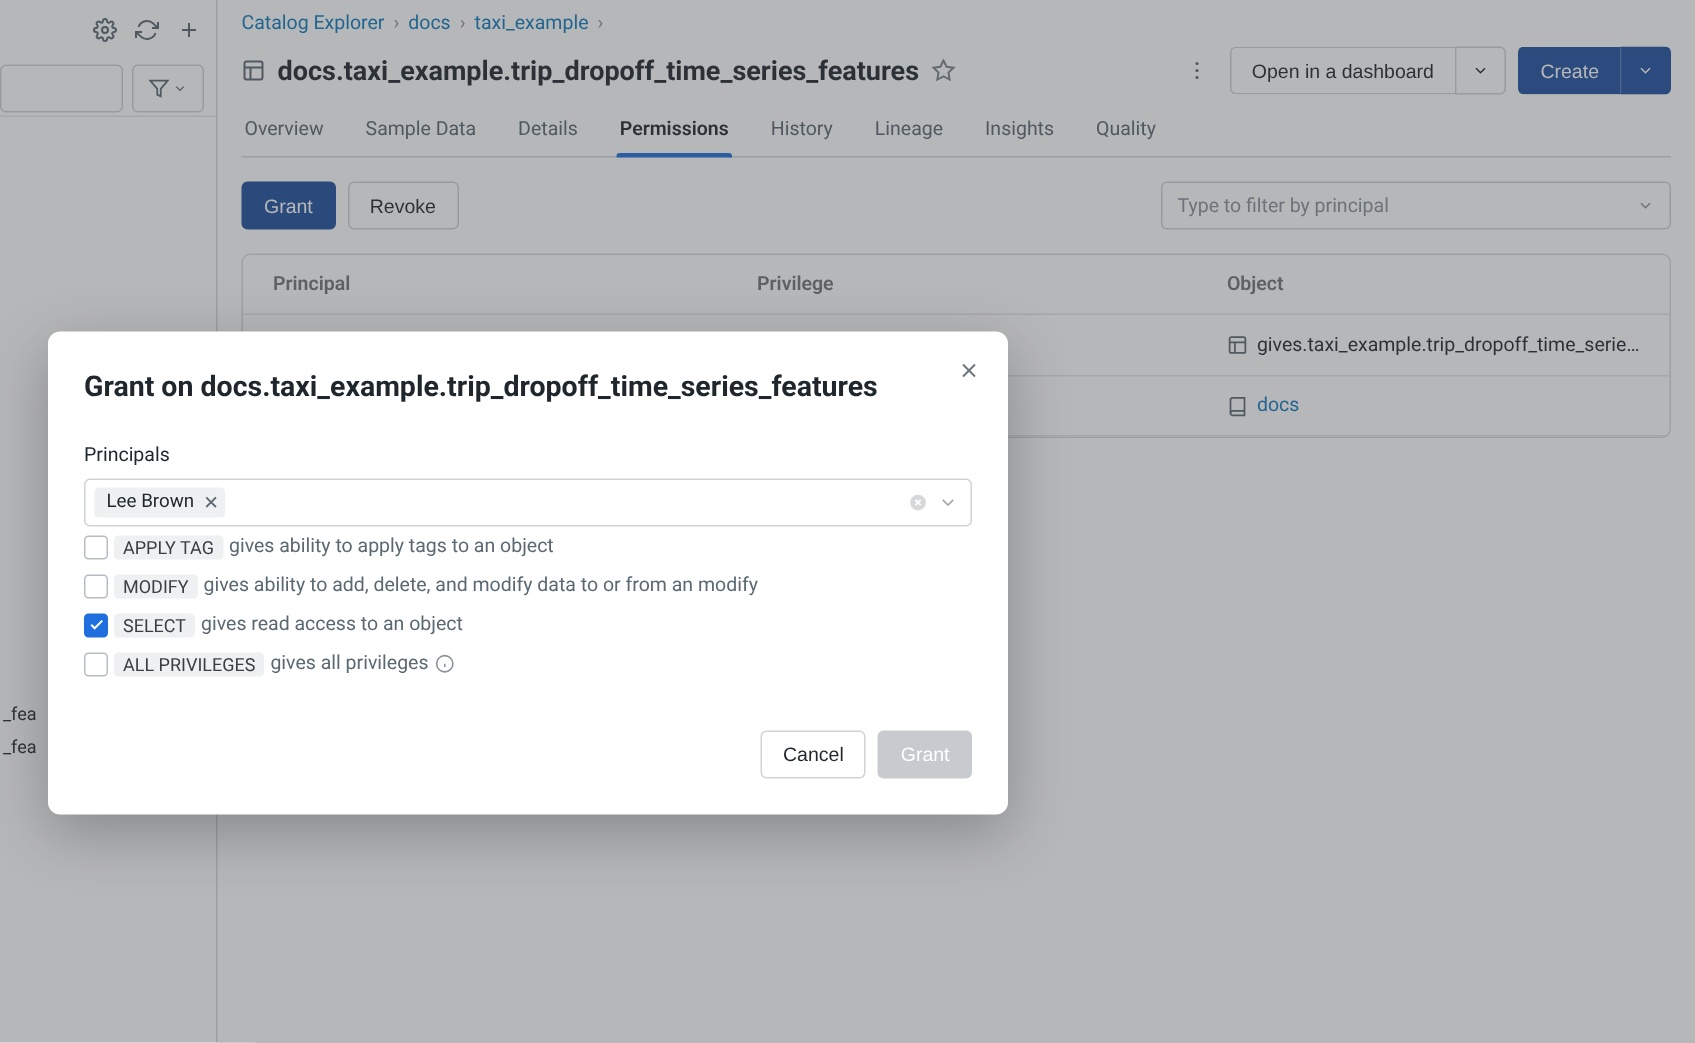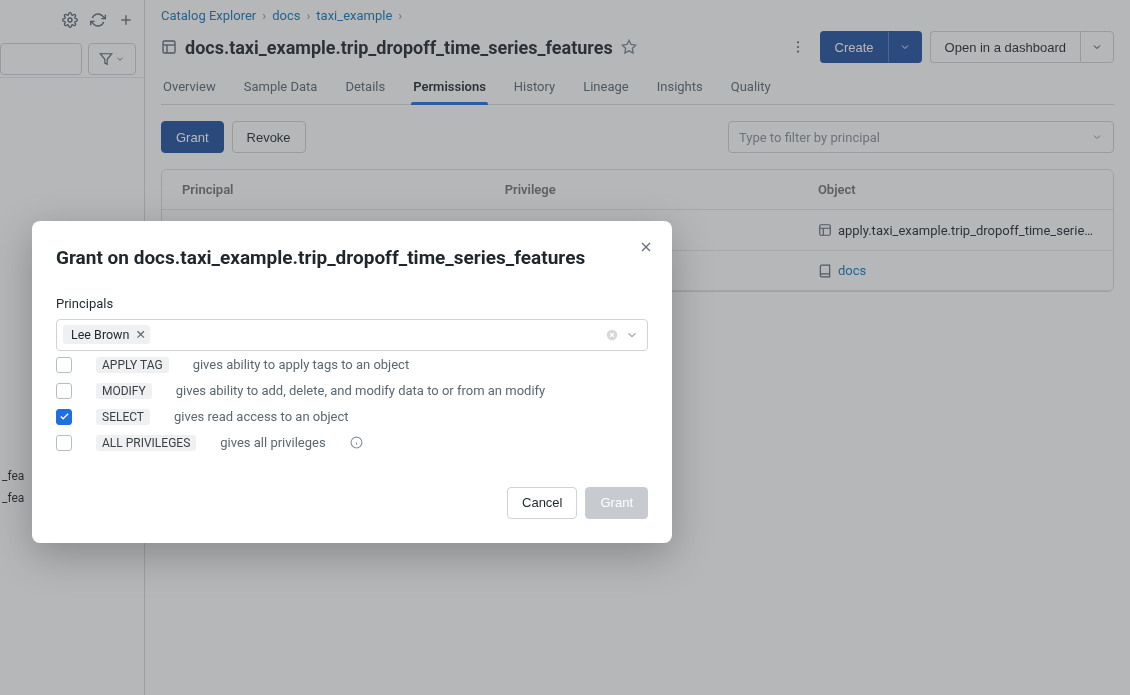--- a/index.html
+++ b/index.html
@@ -188,21 +188,21 @@
 
   
   .perm-toolbar {
     display: flex;
     align-items: center;
     gap: 8px;
     padding: 16px 0;
   }
   .perm-toolbar .spacer { flex: 1; }
   .principal-filter {
-    width: 386px;
+    width: 340px;
     height: 32px;
     border: 1px solid #cfd3d7;
     border-radius: 4px;
     display: flex;
     align-items: center;
     padding: 0 10px;
     color: #8a9199;
     justify-content: space-between;
   }
 
@@ -312,21 +312,21 @@
     align-items: center;
     gap: 6px;
     color: #a2a9b1;
   }
   .principal-select .tail svg { width: 14px; height: 14px; }
 
   .priv-list { display: flex; flex-direction: column; gap: 10px; margin-top: 6px; }
   .priv-row {
     display: flex;
     align-items: center;
-    gap: 24px;
+    gap: 4px;
     font-size: 13px;
   }
   .chk {
     width: 16px; height: 16px;
     border: 1px solid #b6bcc3;
     border-radius: 3px;
     background: #fff;
     display: inline-flex;
     align-items: center;
     justify-content: center;
@@ -427,30 +427,30 @@
     </span>
 
     <div class="title-actions">
       <span class="icon-btn">
         <svg width="16" height="16" viewBox="0 0 24 24" fill="currentColor">
             <circle cx="12" cy="5" r="1.6"></circle>
             <circle cx="12" cy="12" r="1.6"></circle>
             <circle cx="12" cy="19" r="1.6"></circle>
           </svg>
       </span>
-      <div class="btn-split primary-split">
-        <button class="btn left">Create</button>
+      <div class="btn-split">
+        <button class="btn left">Open in a dashboard</button>
         <button class="btn right">
           <svg width="12" height="12" viewBox="0 0 24 24" fill="none" stroke="currentColor" stroke-width="2">
               <polyline points="6 9 12 15 18 9"></polyline>
             </svg>
         </button>
       </div>
-      <div class="btn-split">
-        <button class="btn left">Open in a dashboard</button>
+      <div class="btn-split primary-split">
+        <button class="btn left">Create</button>
         <button class="btn right">
           <svg width="12" height="12" viewBox="0 0 24 24" fill="none" stroke="currentColor" stroke-width="2">
               <polyline points="6 9 12 15 18 9"></polyline>
             </svg>
         </button>
       </div>
     </div>
   </div>
 
   <div class="tabs" id="tabs-row">
@@ -491,21 +491,21 @@
             <td><span class="badge">SELECT</span></td>
             <td>
               <span class="obj-cell">
                 <span>
                   <svg viewBox="0 0 24 24" fill="none" stroke="currentColor" stroke-width="2">
                     <rect x="3" y="3" width="18" height="18" rx="2"></rect>
                     <line x1="3" y1="9" x2="21" y2="9"></line>
                     <line x1="9" y1="9" x2="9" y2="21"></line>
                   </svg>
                 </span>
-                <span>apply.taxi_example.trip_dropoff_time_serie…</span>
+                <span>gives.taxi_example.trip_dropoff_time_serie…</span>
               </span>
             </td>
           </tr>
           <tr>
             <td></td>
             <td></td>
             <td>
               <span class="obj-cell">
                 <span>
                   <svg viewBox="0 0 24 24" fill="none" stroke="currentColor" stroke-width="2">

